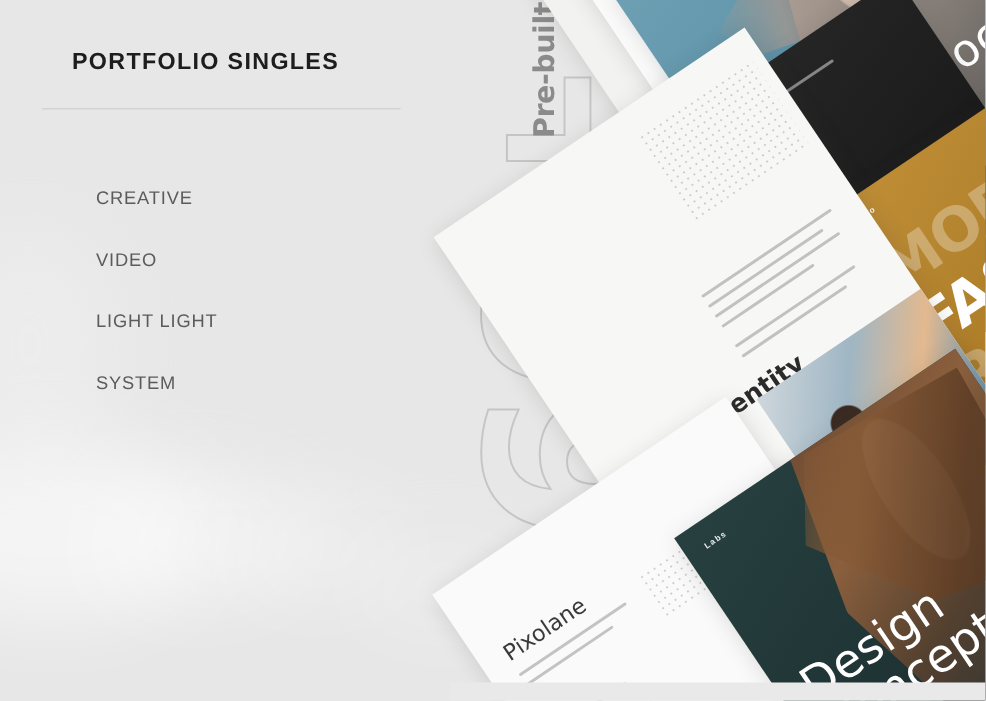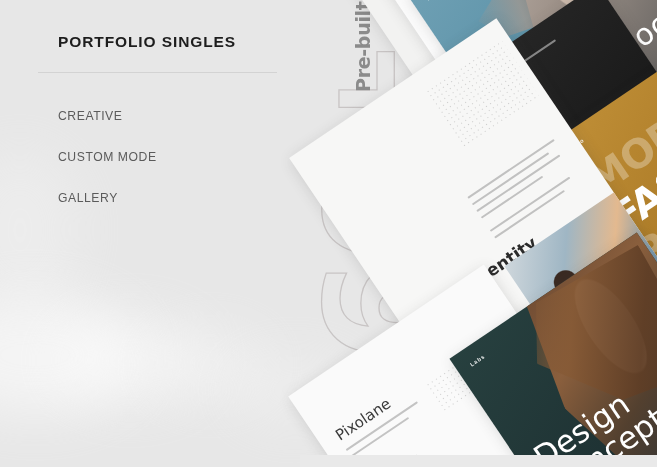--- a/index.html
+++ b/index.html
@@ -79,21 +79,21 @@
     font-weight: 700;
     letter-spacing: -.3px;
     color: #8b8b8b;
     white-space: nowrap;
     pointer-events: none;
   }
 
   
   .panel {
     position: absolute;
-    left: 12px; top: 0;
+    left: 2px; top: 0;
     width: 300px;
     height: 414px;
     z-index: 6;
   }
   .panel-title {
     position: absolute;
     left: 46px;
     top: 33px;
     font-size: 15.5px;
     font-weight: 700;
@@ -108,21 +108,21 @@
     width: 239px;
     height: 1px;
     background: #d3d3d3;
   }
   .menu {
     position: absolute;
     left: 0;
     top: 96px;
     width: 300px;
     list-style: none;
-    margin: 0;
+    margin: 16px;
     padding: 0;
   }
   .menu-item {
     height: 41px;
     line-height: 41px;
     padding-left: 46px;
     font-size: 12.2px;
     letter-spacing: .55px;
     color: #5b5b5b;
     white-space: nowrap;
@@ -450,18 +450,19 @@
     <span>60+</span>
   </div>
   <div class="caption-vert">Pre-built demo home page</div>
 
   <div class="panel">
     <div class="panel-title">PORTFOLIO SINGLES</div>
     <div class="panel-divider"></div>
 
     <ul class="menu">
       <li class="menu-item">CREATIVE</li>
-      <li class="menu-item">CUSTOM MODE</li>
-      <li class="menu-item">GALLERY</li>
+      <li class="menu-item">VIDEO</li>
+      <li class="menu-item">LIGHT LIGHT</li>
+      <li class="menu-item">SYSTEM</li>
     </ul>
   </div>
 
 </div>
 
 </body></html>

